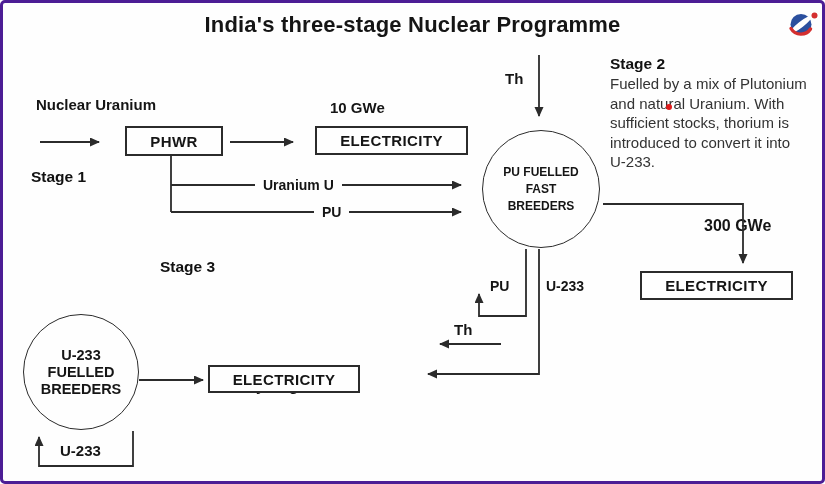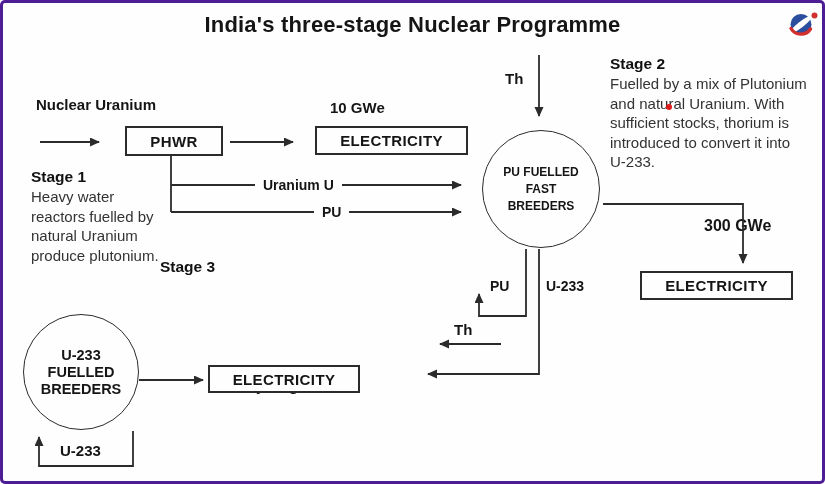--- a/index.html
+++ b/index.html
@@ -65,21 +65,20 @@
     <path d="M5,20.5 A 11.5 11.5 0 0 0 24.5,21" stroke="#d42f2f" stroke-width="3.4" stroke-linecap="round" fill="none"></path>
     <circle cx="28.5" cy="7.5" r="3" fill="#d42f2f"></circle>
   </svg>
 
   <div class="abs lbl" style="left:33px; top:93px;">Nuclear Uranium</div>
   <div class="abs node-box" style="left:122px; top:123px; width:98px; height:30px;">PHWR</div>
   <div class="abs lbl" style="left:327px; top:96px;">10 GWe</div>
   <div class="abs node-box" style="left:312px; top:123px; width:153px; height:29px;">ELECTRICITY</div>
 
   <div class="abs stage-head" style="left:28px; top:165px;text-align:center;">Stage 1</div>
-  <div class="abs stage-body" style="left:28px; top:184px; width:132px;">Heavy water reactors fuelled by natural Uranium produce plutonium.</div>
 
   <div class="abs lbl-sm mask" style="left:252px; top:174px;">Uranium U</div>
   <div class="abs lbl-sm mask" style="left:311px; top:201px;">PU</div>
 
   <div class="abs lbl" style="left:502px; top:67px;">Th</div>
   <div class="abs circle" style="left:479px; top:127px; width:118px; height:118px;">
     <div>PU FUELLED</div>
     <div>FAST</div>
     <div>BREEDERS</div>
   </div>

